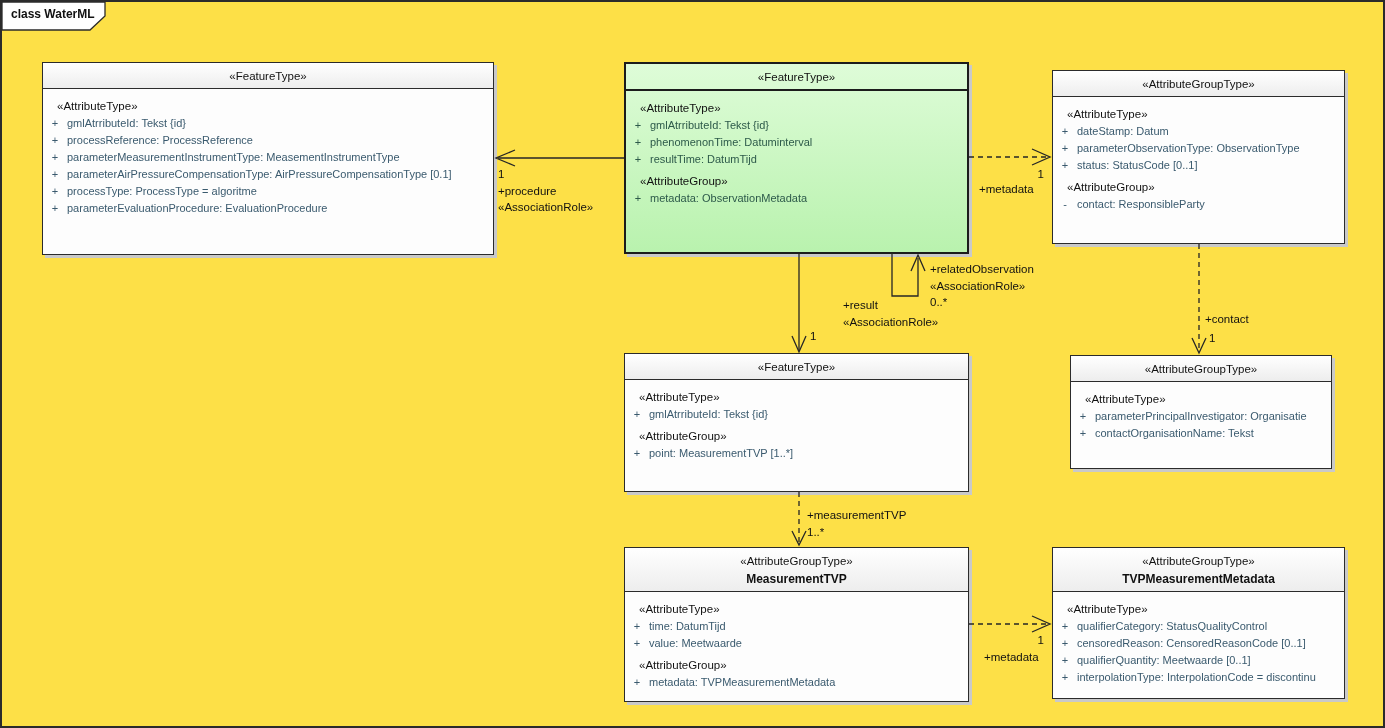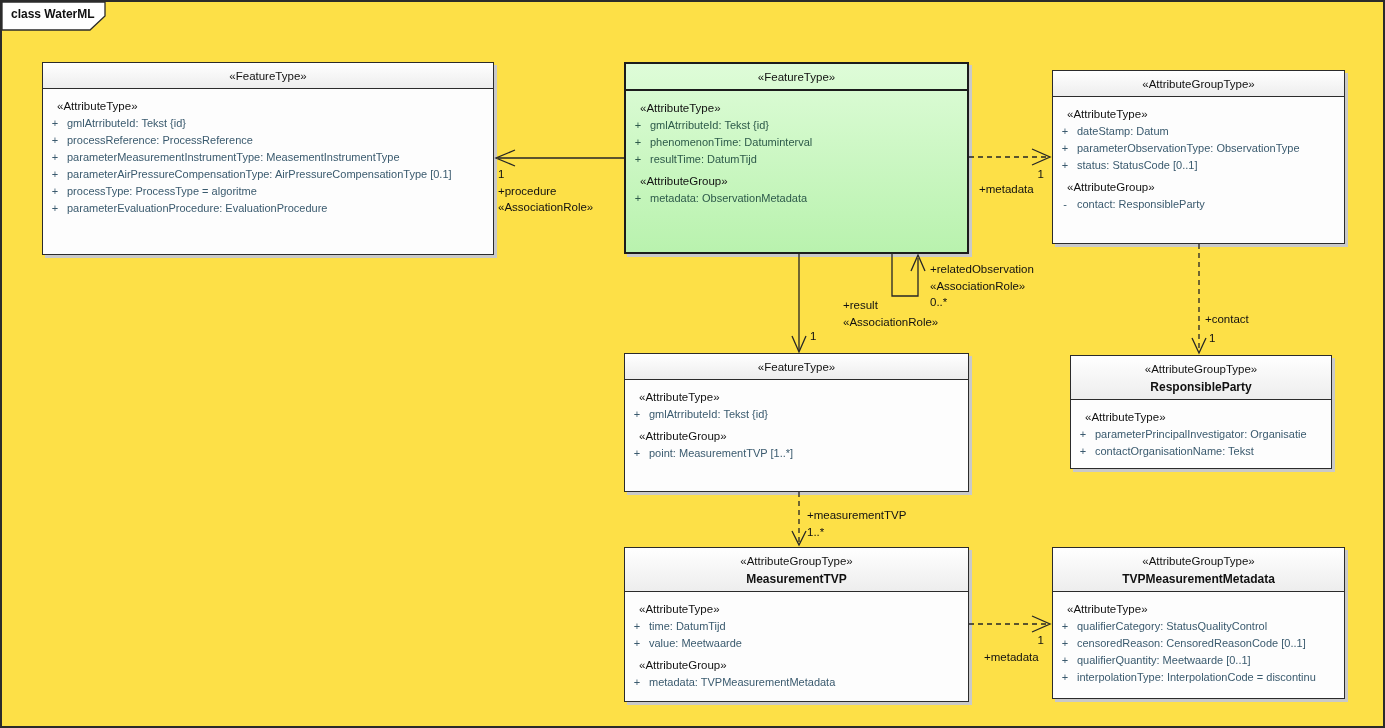--- a/index.html
+++ b/index.html
@@ -162,21 +162,20 @@
       <div class="attr">
           <span class="v">+</span>
           <span class="t">point: MeasurementTVP [1..*]</span>
         </div>
     </div>
   </div>
 
   <div class="uml" id="c4">
     <div class="hd">
       <span class="st">«AttributeGroupType»</span>
-      <span class="nm">ResponsibleParty</span>
     </div>
     <div class="bd">
       <div class="sec">«AttributeType»</div>
       <div class="attr">
           <span class="v">+</span>
           <span class="t">parameterPrincipalInvestigator: Organisatie</span>
         </div>
       <div class="attr">
           <span class="v">+</span>
           <span class="t">contactOrganisationName: Tekst</span>

